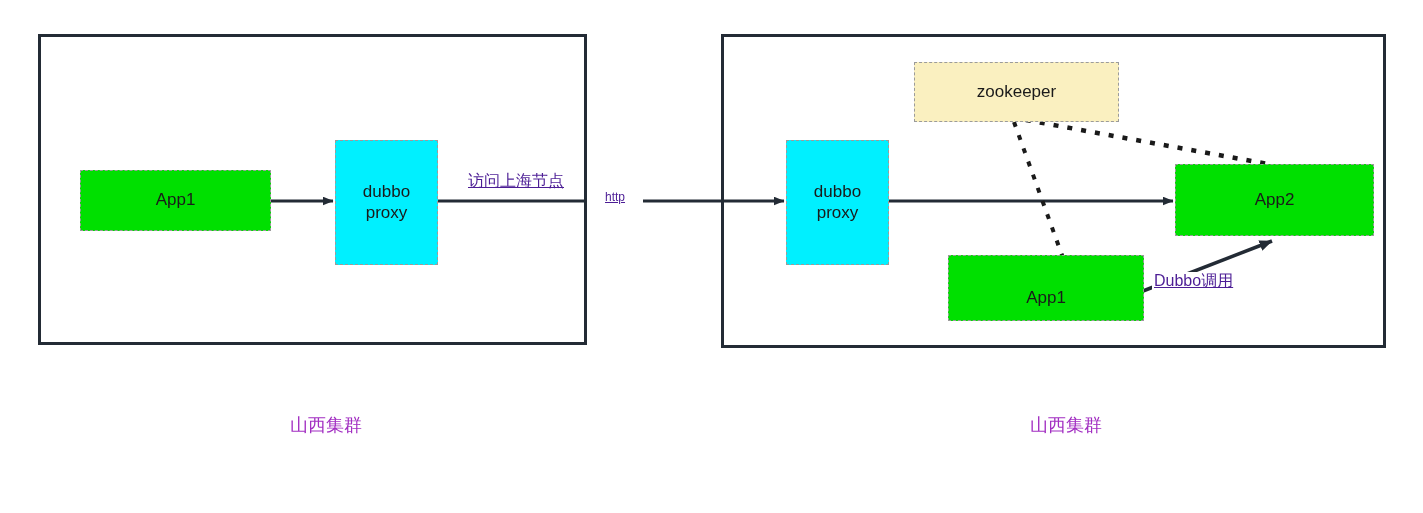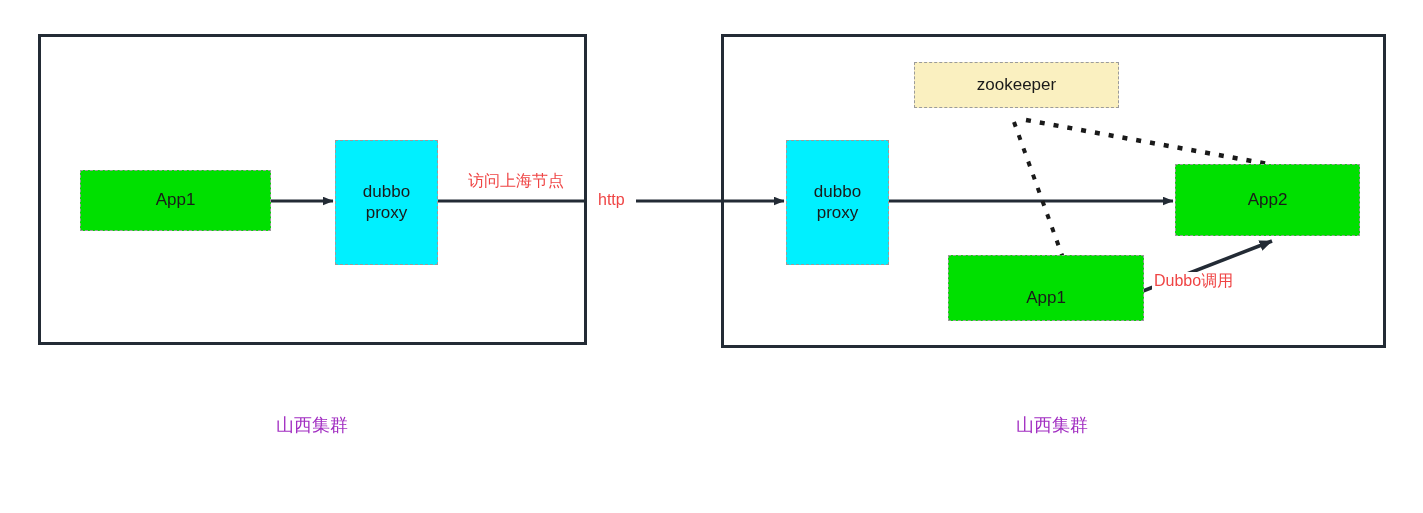--- a/index.html
+++ b/index.html
@@ -42,32 +42,33 @@
     box-sizing: border-box;
     border: 3px solid #232b35;
     background: transparent;
     z-index: 1;
   }
   .dash-node {
     border: 1.6px dashed #9b9b9b;
   }
   .edge-label {
     position: absolute;
-    color: #ef4444;
+    color: #4c1d95;
     background: #ffffff;
     white-space: nowrap;
     z-index: 6;
     line-height: 1.1;
+    text-decoration: underline;
   }
   .cluster-caption {
     position: absolute;
     color: #a22fc2;
     white-space: nowrap;
     z-index: 6;
-    text-align: center;
+    text-align: right;
   }
 </style>
 </head>
 <body>
 
 <div id="canvas">
 
   <div class="cluster-box" style="left:38px; top:34px; width:549px; height:311px;"></div>
 
   <div class="cluster-box" style="left:721px; top:34px; width:665px; height:314px;"></div>
@@ -102,35 +103,35 @@
   <div class="node dash-node" style="left:335px; top:140px; width:103px; height:125px; background:#00f0ff; font-size:17px;">
     <span>dubbo
 proxy</span>
   </div>
 
   <div class="node dash-node" style="left:786px; top:140px; width:103px; height:125px; background:#00f0ff; font-size:17px;">
     <span>dubbo
 proxy</span>
   </div>
 
-  <div class="node dash-node" style="left:914px; top:62px; width:205px; height:46px; background:#faf0c0; font-size:17px; z-index:5;">
+  <div class="node dash-node" style="left:914px; top:62px; width:205px; height:60px; background:#faf0c0; font-size:17px; z-index:5;">
     <span>zookeeper</span>
   </div>
 
   <div class="node dash-node" style="left:948px; top:255px; width:196px; height:66px; background:#00e000; font-size:17px; align-items:flex-end; padding-bottom:12px; z-index:5;">
     <span>App1</span>
   </div>
 
-  <div class="node dash-node" style="left:1175px; top:164px; width:185px; height:72px; background:#00e000; font-size:17px; z-index:5;">
+  <div class="node dash-node" style="left:1175px; top:164px; width:199px; height:72px; background:#00e000; font-size:17px; z-index:5;">
     <span>App2</span>
   </div>
 
   <div class="edge-label" style="left:466px; top:172px; font-size:16px; padding:0 2px;">访问上海节点</div>
 
-  <div class="edge-label" style="left:587px; top:191px; font-size:16px; padding:0 11px;">http</div>
+  <div class="edge-label" style="left:587px; top:191px; font-size:12px; padding:0 18px;">http</div>
 
   <div class="edge-label" style="left:1152px; top:252px; font-size:16px; padding:0 2px;margin-top:20px;">Dubbo调用</div>
 
   <div class="cluster-caption" style="left:262px; top:413px; width:100px; font-size:18px;">山西集群</div>
 
   <div class="cluster-caption" style="left:1002px; top:413px; width:100px; font-size:18px;">山西集群</div>
 
 </div>
 
 </body></html>

